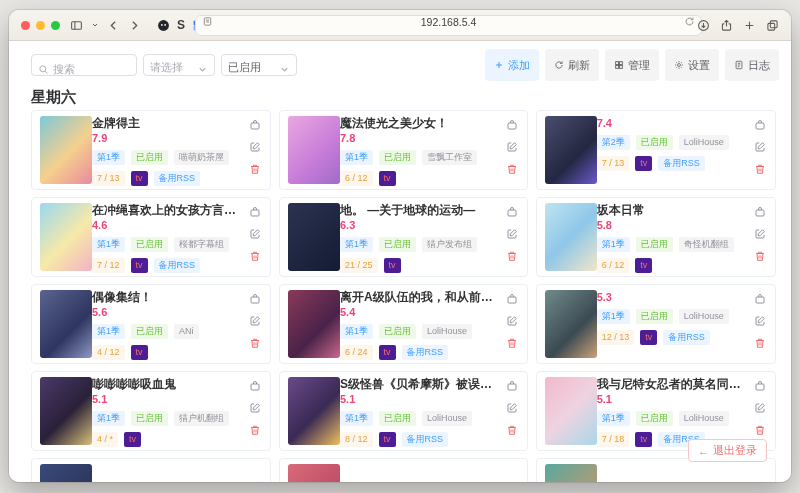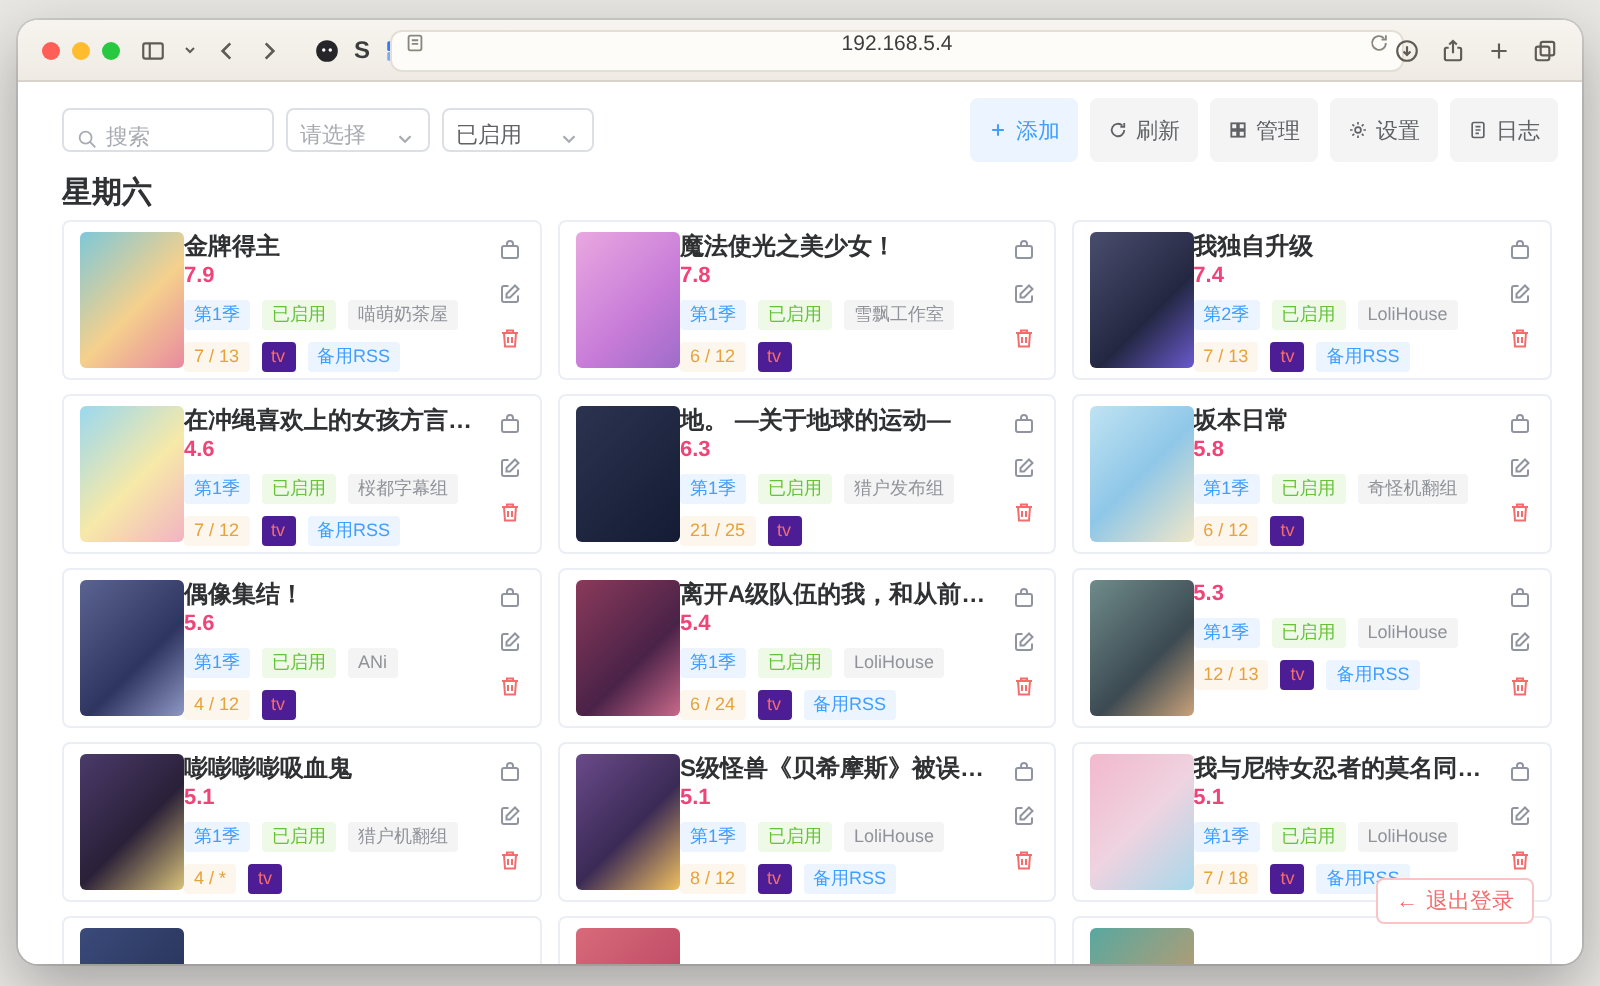--- a/index.html
+++ b/index.html
@@ -312,21 +312,20 @@
                 <path d="M6 7l1 13.5h10L18 7"></path>
                 <path d="M10 11v6M14 11v6"></path>
               </svg>
             </span>
     </div>
   </div>
 
   <div class="card">
     <div class="thumb" style="background: linear-gradient(135deg, rgb(74, 78, 110), rgb(35, 39, 65) 60%, rgb(106, 90, 205));"></div>
     <div class="card-body">
-      <div class="card-title">我独自升级</div>
       <div class="rating">7.4</div>
       <div class="tagrow">
         <span class="tag blue">第2季</span>
         <span class="tag green">已启用</span>
         <span class="tag gray">LoliHouse</span>
       </div>
       <div class="tagrow">
         <span class="tag orange">7 / 13</span>
         <span class="tag red">tv</span>
         <span class="tag blue">备用RSS</span>

